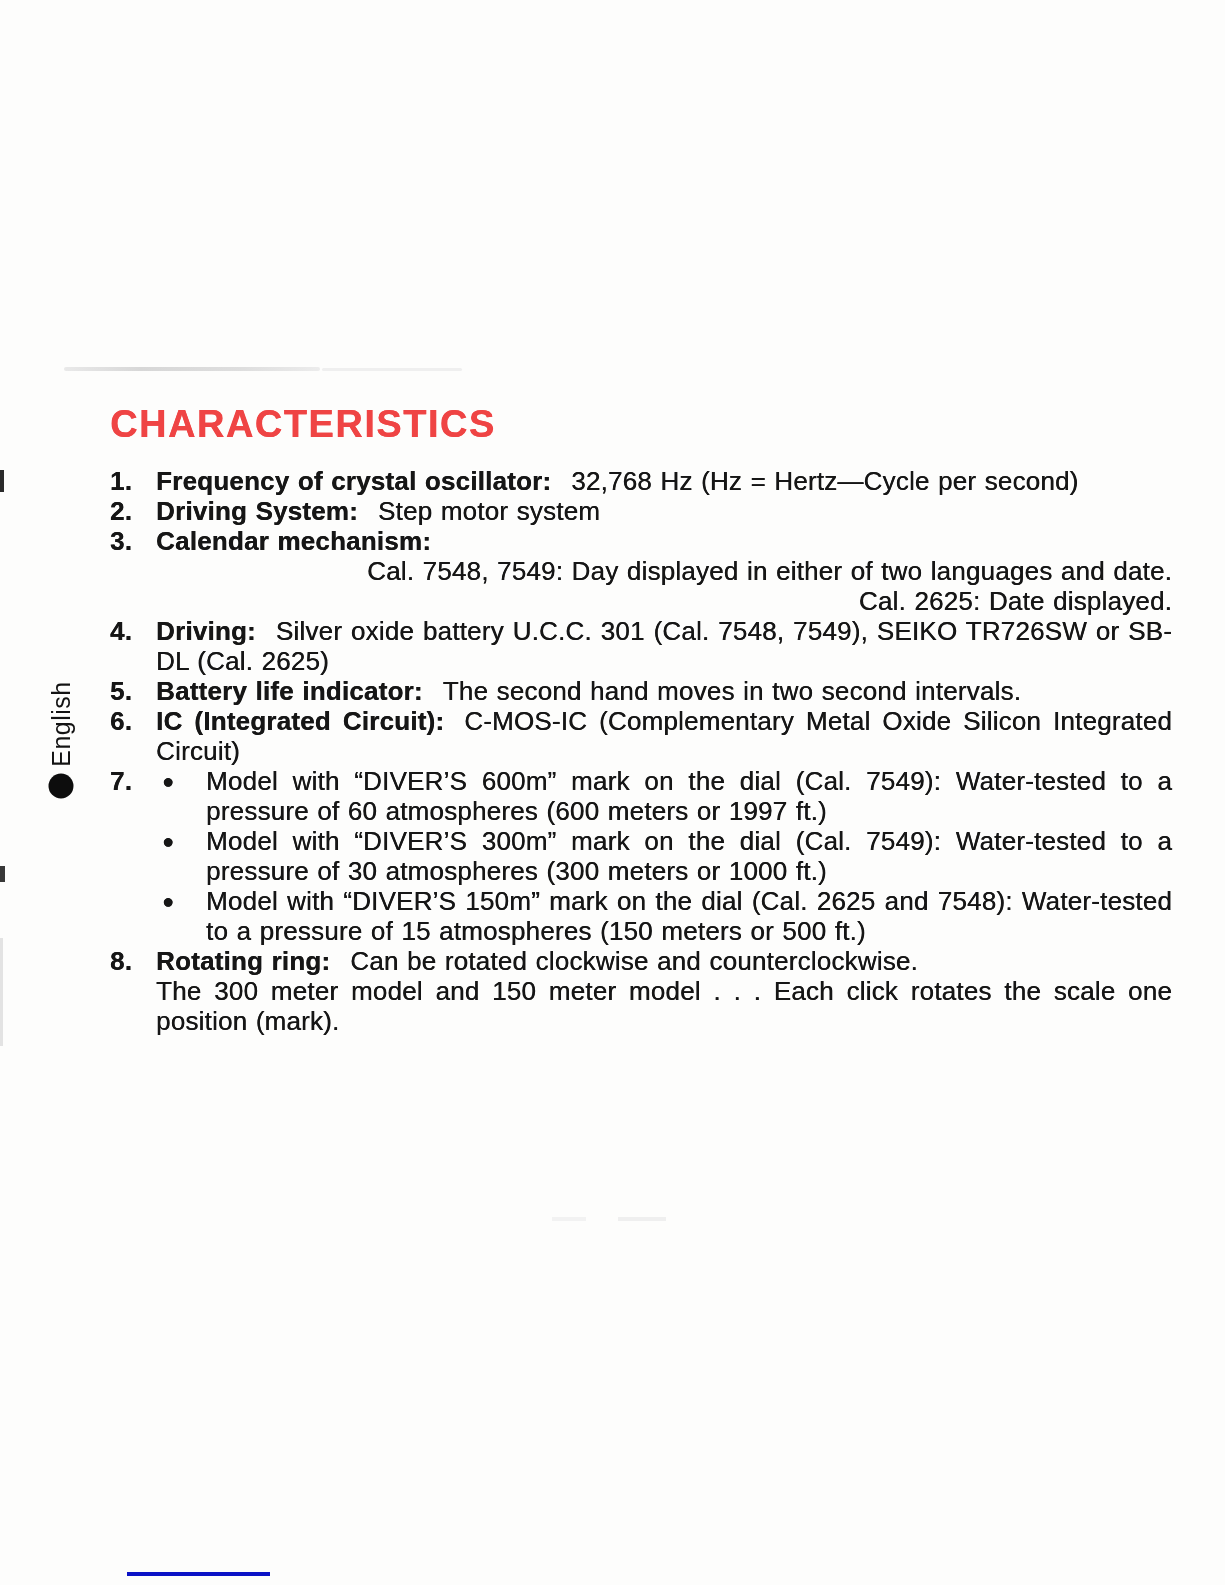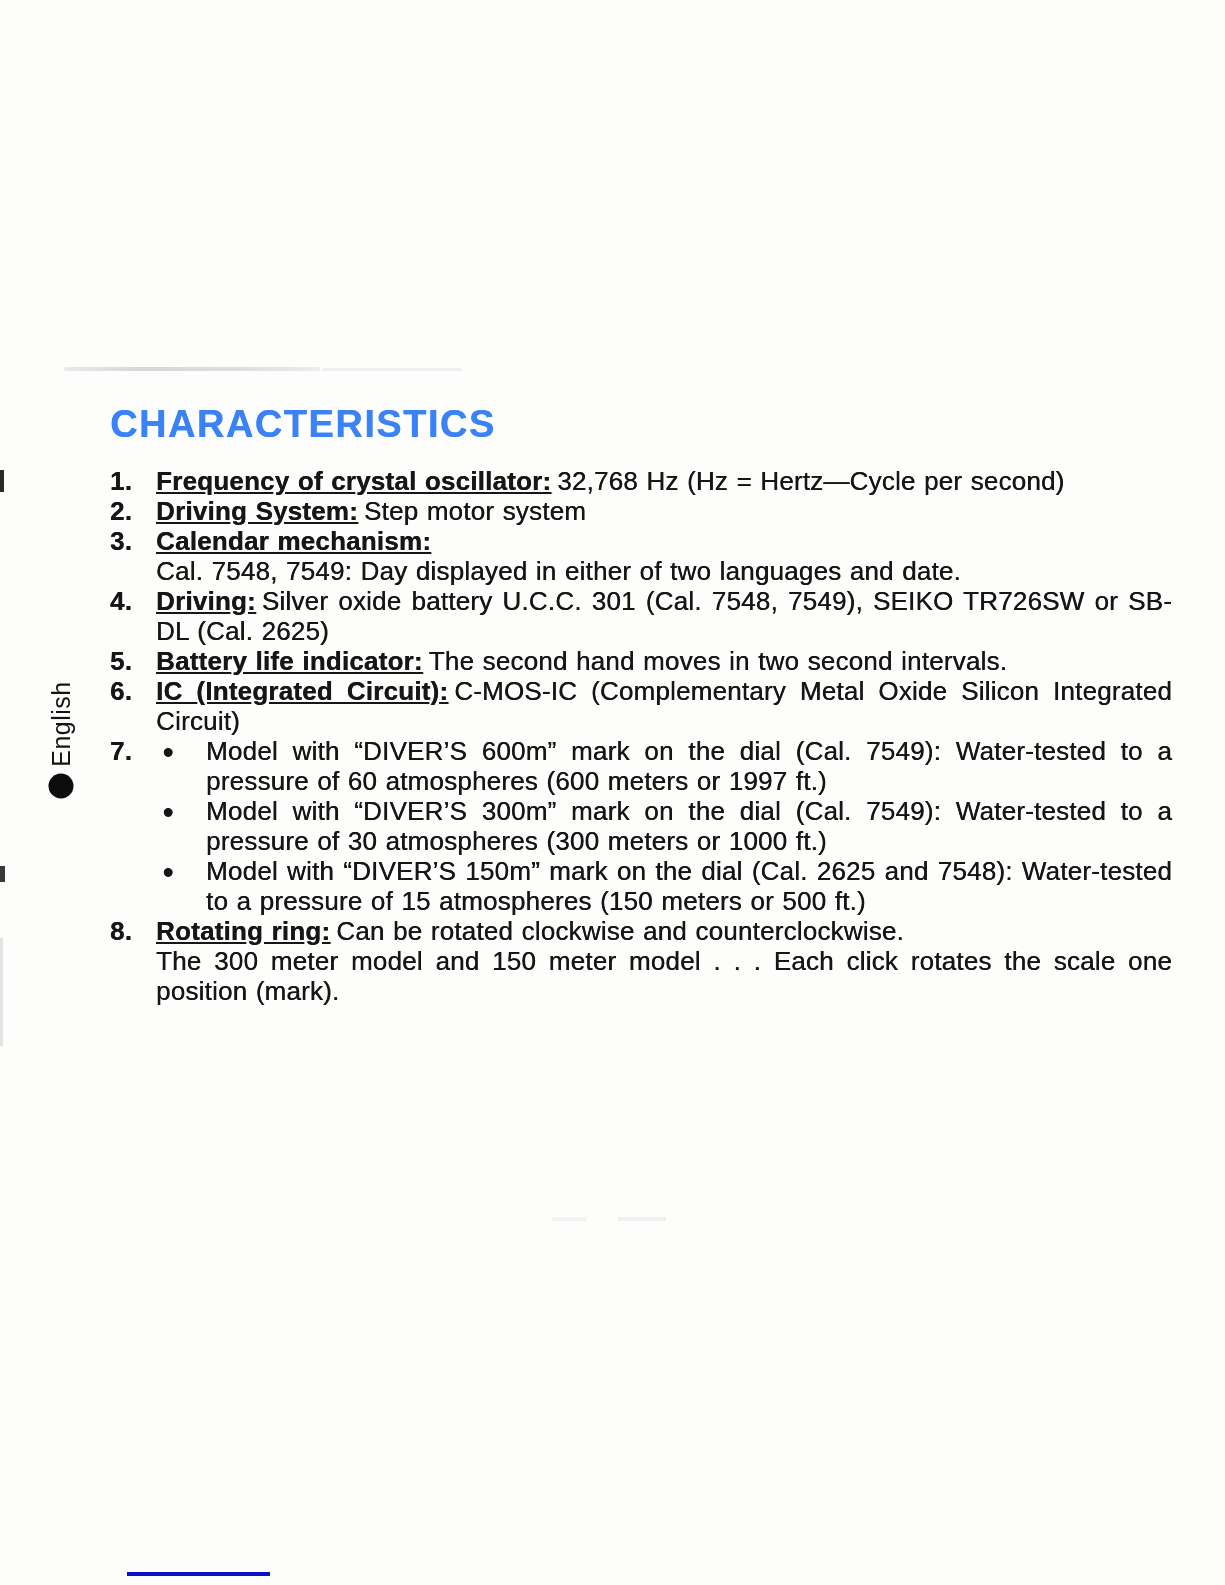--- a/index.html
+++ b/index.html
@@ -43,36 +43,36 @@
     letter-spacing:0.5px;
   }
   .lang-dot{
     width:25px;height:25px;border-radius:50%;background:#0d0d0d;flex:0 0 auto;
   }
   
   .doc{
     position:absolute;left:110px;top:403px;width:1062px;
   }
   .title{
-    font-size:38px;font-weight:700;letter-spacing:1.5px;color:#3b82f6;
+    font-size:38px;font-weight:700;letter-spacing:1.5px;color:#ef4444;
     margin:0 0 21px 0;line-height:42px;
     text-shadow:0.4px 0 0 currentColor;
   }
   .list{
     font-size:26px;line-height:30px;
     letter-spacing:0.2px;word-spacing:1px;
     text-shadow:0.35px 0 0 currentColor;
   }
   .item{position:relative;padding-left:46px;}
   .num{
     position:absolute;left:0;top:0;font-weight:700;
   }
   .para{margin:0;text-align:justify;}
-  .lbl{font-weight:700;margin-right:6px;text-decoration:underline;}
-  .sub{margin:0;text-align:left;}
+  .lbl{font-weight:700;margin-right:20px;}
+  .sub{margin:0;text-align:right;}
   .bullet-item{position:relative;padding-left:50px;}
   .bullet-dot{
     position:absolute;left:6px;top:0;
     font-size:20px;line-height:30px;
   }
 </style>
 </head>
 <body>
 
 <div class="page">
@@ -104,20 +104,21 @@
           <span class="num">2.</span>
           <div class="body">
             <p class="para"><span class="lbl">Driving System:</span><span class="txt">Step motor system</span></p>
           </div>
         </div>
         <div class="item">
           <span class="num">3.</span>
           <div class="body">
             <p class="para"><span class="lbl">Calendar mechanism:</span></p>
             <p class="sub">Cal. 7548, 7549:  Day displayed in either of two languages and date.</p>
+            <p class="sub">Cal. 2625:  Date displayed.</p>
           </div>
         </div>
         <div class="item">
           <span class="num">4.</span>
           <div class="body">
             <p class="para"><span class="lbl">Driving:</span><span class="txt">Silver oxide battery U.C.C. 301 (Cal. 7548, 7549), SEIKO TR726SW or SB-DL (Cal. 2625)</span></p>
           </div>
         </div>
         <div class="item">
           <span class="num">5.</span>

